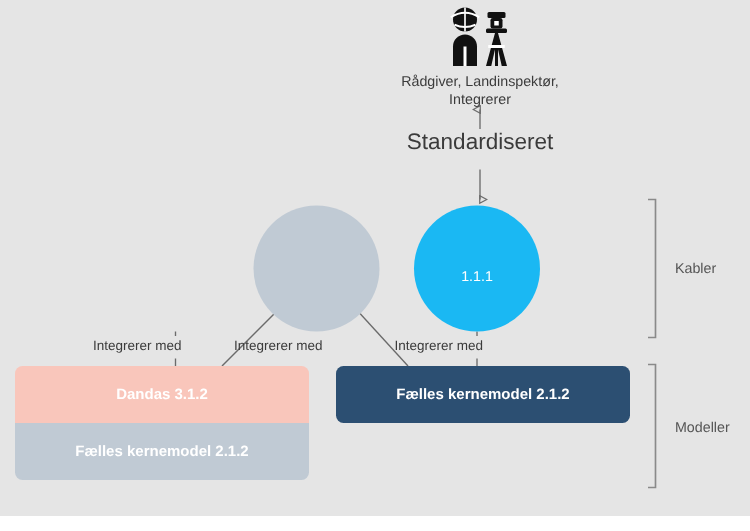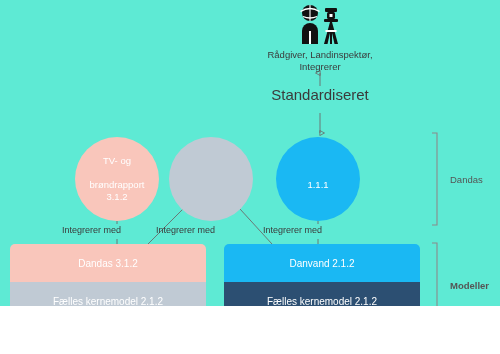--- a/index.html
+++ b/index.html
@@ -8,22 +8,22 @@
     padding: 0;
     background: #ffffff;
   }
   body {
     font-family: "Liberation Sans", sans-serif;
     -webkit-font-smoothing: antialiased;
   }
   #stage {
     position: relative;
     width: 500px;
-    height: 306px;
-    background: #5eead4;
+    height: 344px;
+    background: #e5e5e5;
     overflow: hidden;
   }
   #wires {
     position: absolute;
     left: 0;
     top: 0;
     width: 500px;
     height: 354px;
     pointer-events: none;
   }
@@ -93,20 +93,21 @@
   #edge-label-1 { left: 62px; }
   #edge-label-2 { left: 156px; }
   #edge-label-3 { left: 263px; }
 
   
   .model-stack {
     position: absolute;
     width: 196px;
     border-radius: 5px;
     overflow: hidden;
+    font-weight: bold;
   }
   #stack-dandas  { left: 10px;  top: 244px; }
   #stack-danvand { left: 224px; top: 244px; }
   .model-band {
     height: 38px;
     display: flex;
     align-items: center;
     justify-content: center;
     font-size: 10px;
     color: #ffffff;
@@ -118,21 +119,21 @@
   .band-kerne-dark  { background: #2c4f72; }
 
   
   .group-label {
     position: absolute;
     font-size: 9.5px;
     color: #555555;
     white-space: nowrap;
   }
   #group-label-moduler  { left: 450px; top: 174px; }
-  #group-label-modeller { left: 450px; top: 280px; font-weight: bold; }
+  #group-label-modeller { left: 450px; top: 280px; }
 </style>
 </head>
 <body>
 
 <div id="stage">
 
   <svg id="wires" viewBox="0 0 500 354" xmlns="http://www.w3.org/2000/svg">
     <defs>
       <marker id="arrowhead-up" markerWidth="7" markerHeight="7" refX="3.2" refY="5.6" orient="auto">
         <path d="M3.2,0.6 L6,5.8 L0.4,5.8 Z" fill="none" stroke="#6b6b6b" stroke-width="0.9"></path>
@@ -190,26 +191,20 @@
 
   <div class="actor-caption">
     <span>Rådgiver, Landinspektør,</span><br>
     <span>Integrerer</span>
   </div>
 
   <div class="exchange-label">
     <span>Standardiseret</span><br>
   </div>
 
-  <div class="module" id="module-tv">
-    <span>
-      <span>TV- og</span><br>
-      <span>brøndrapport 3.1.2</span>
-    </span>
-  </div>
 
   <div class="module" id="module-kabler">
     <span>
       <br>
     </span>
   </div>
 
   <div class="module" id="module-brud">
     <span>
       <br>
@@ -220,20 +215,19 @@
   <div class="edge-label" id="edge-label-1">Integrerer med</div>
   <div class="edge-label" id="edge-label-2">Integrerer med</div>
   <div class="edge-label" id="edge-label-3">Integrerer med</div>
 
   <div class="model-stack" id="stack-dandas">
     <div class="model-band band-dandas">Dandas 3.1.2</div>
     <div class="model-band band-kerne-light">Fælles kernemodel 2.1.2</div>
   </div>
 
   <div class="model-stack" id="stack-danvand">
-    <div class="model-band band-danvand">Danvand 2.1.2</div>
     <div class="model-band band-kerne-dark">Fælles kernemodel 2.1.2</div>
   </div>
 
-  <div class="group-label" id="group-label-moduler">Dandas</div>
+  <div class="group-label" id="group-label-moduler">Kabler</div>
   <div class="group-label" id="group-label-modeller">Modeller</div>
 
 </div>
 
 </body></html>

